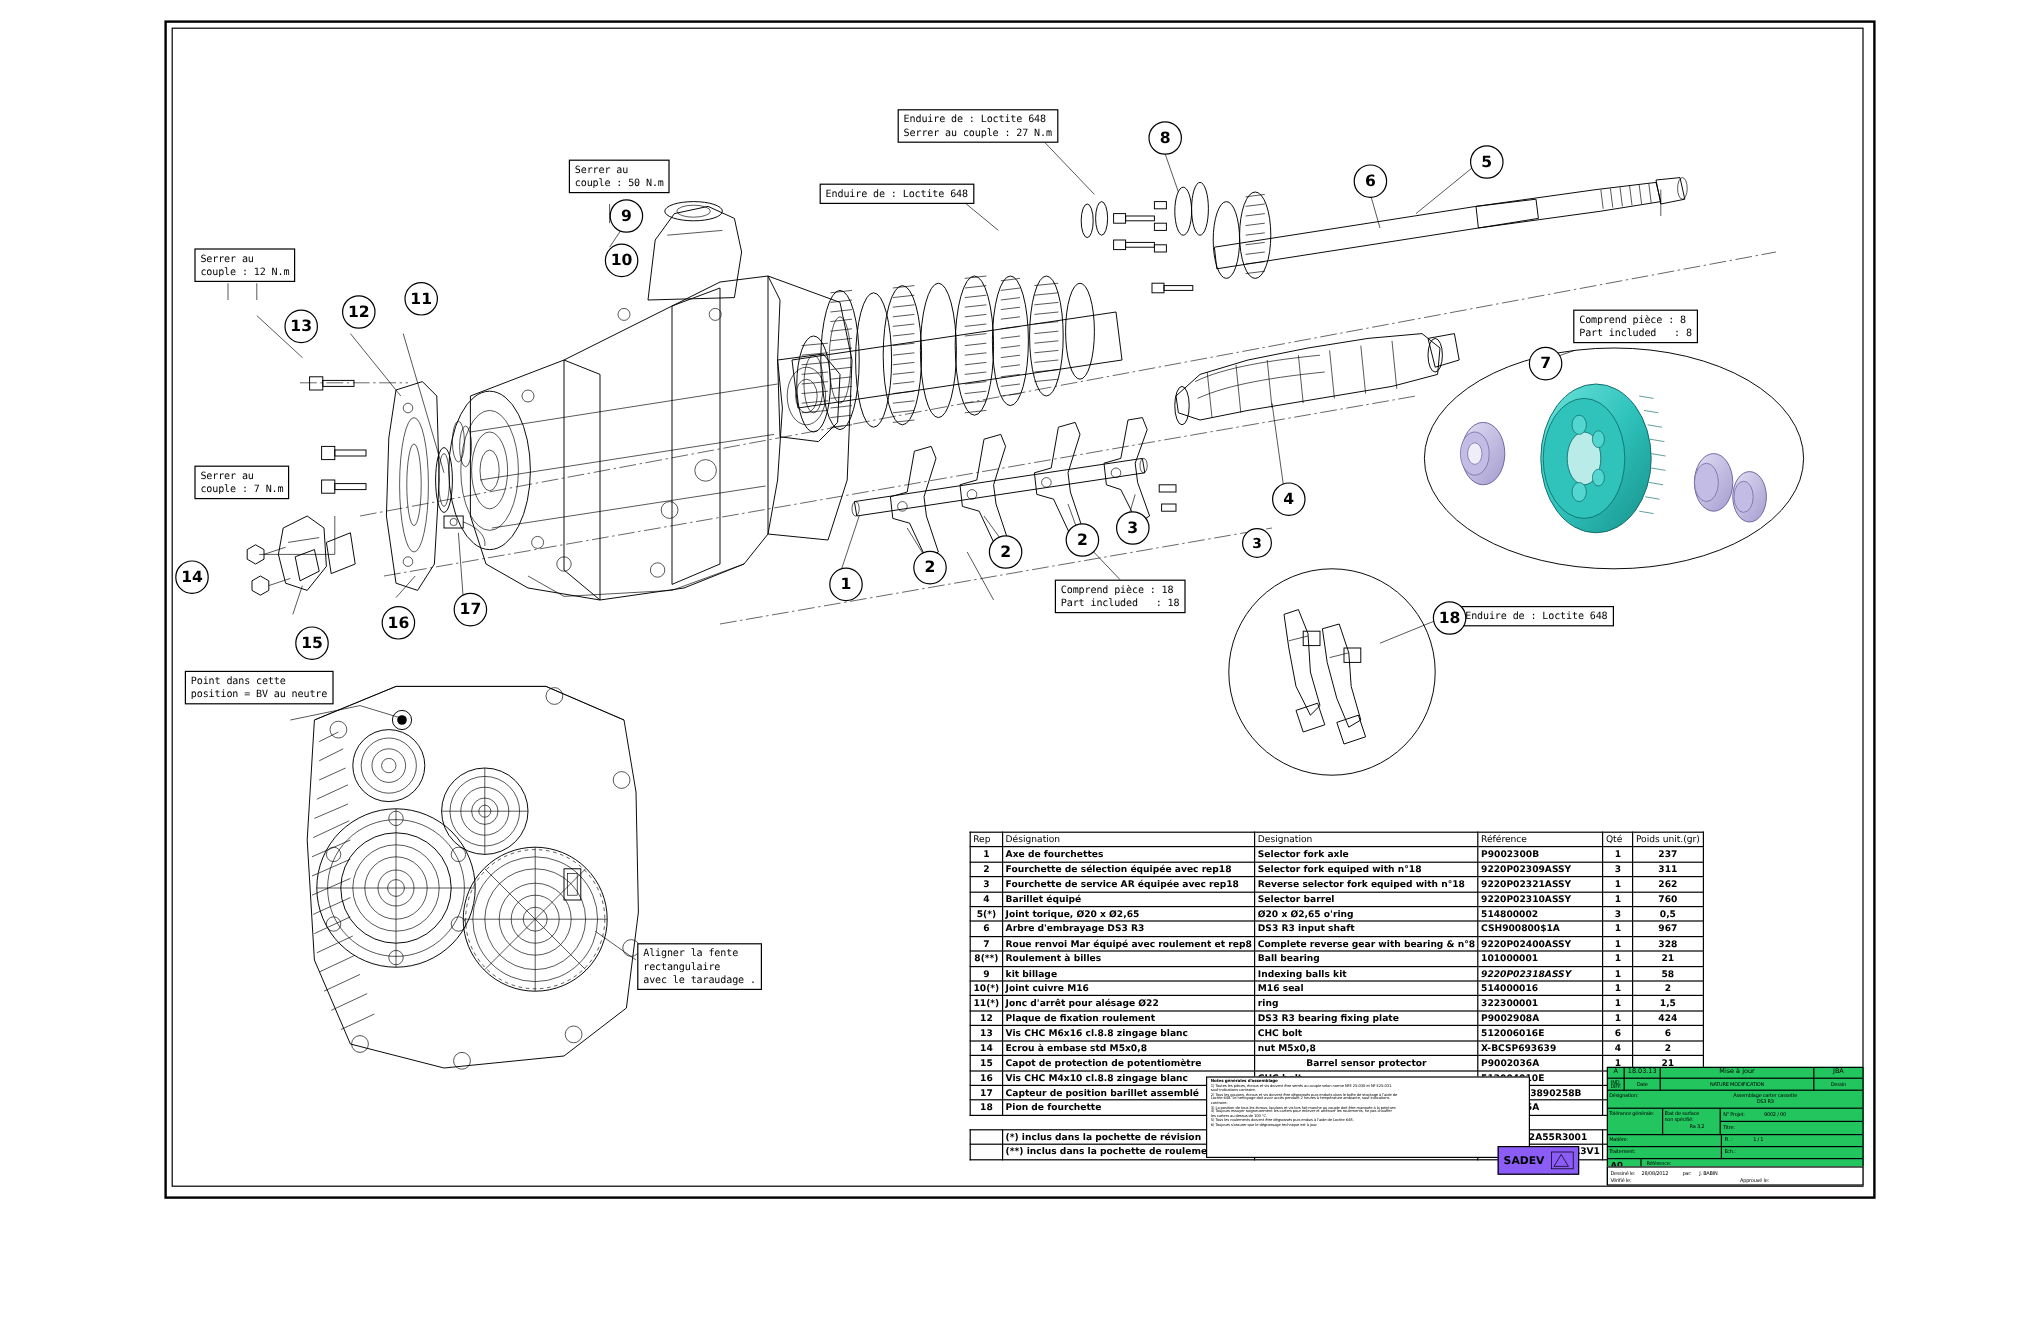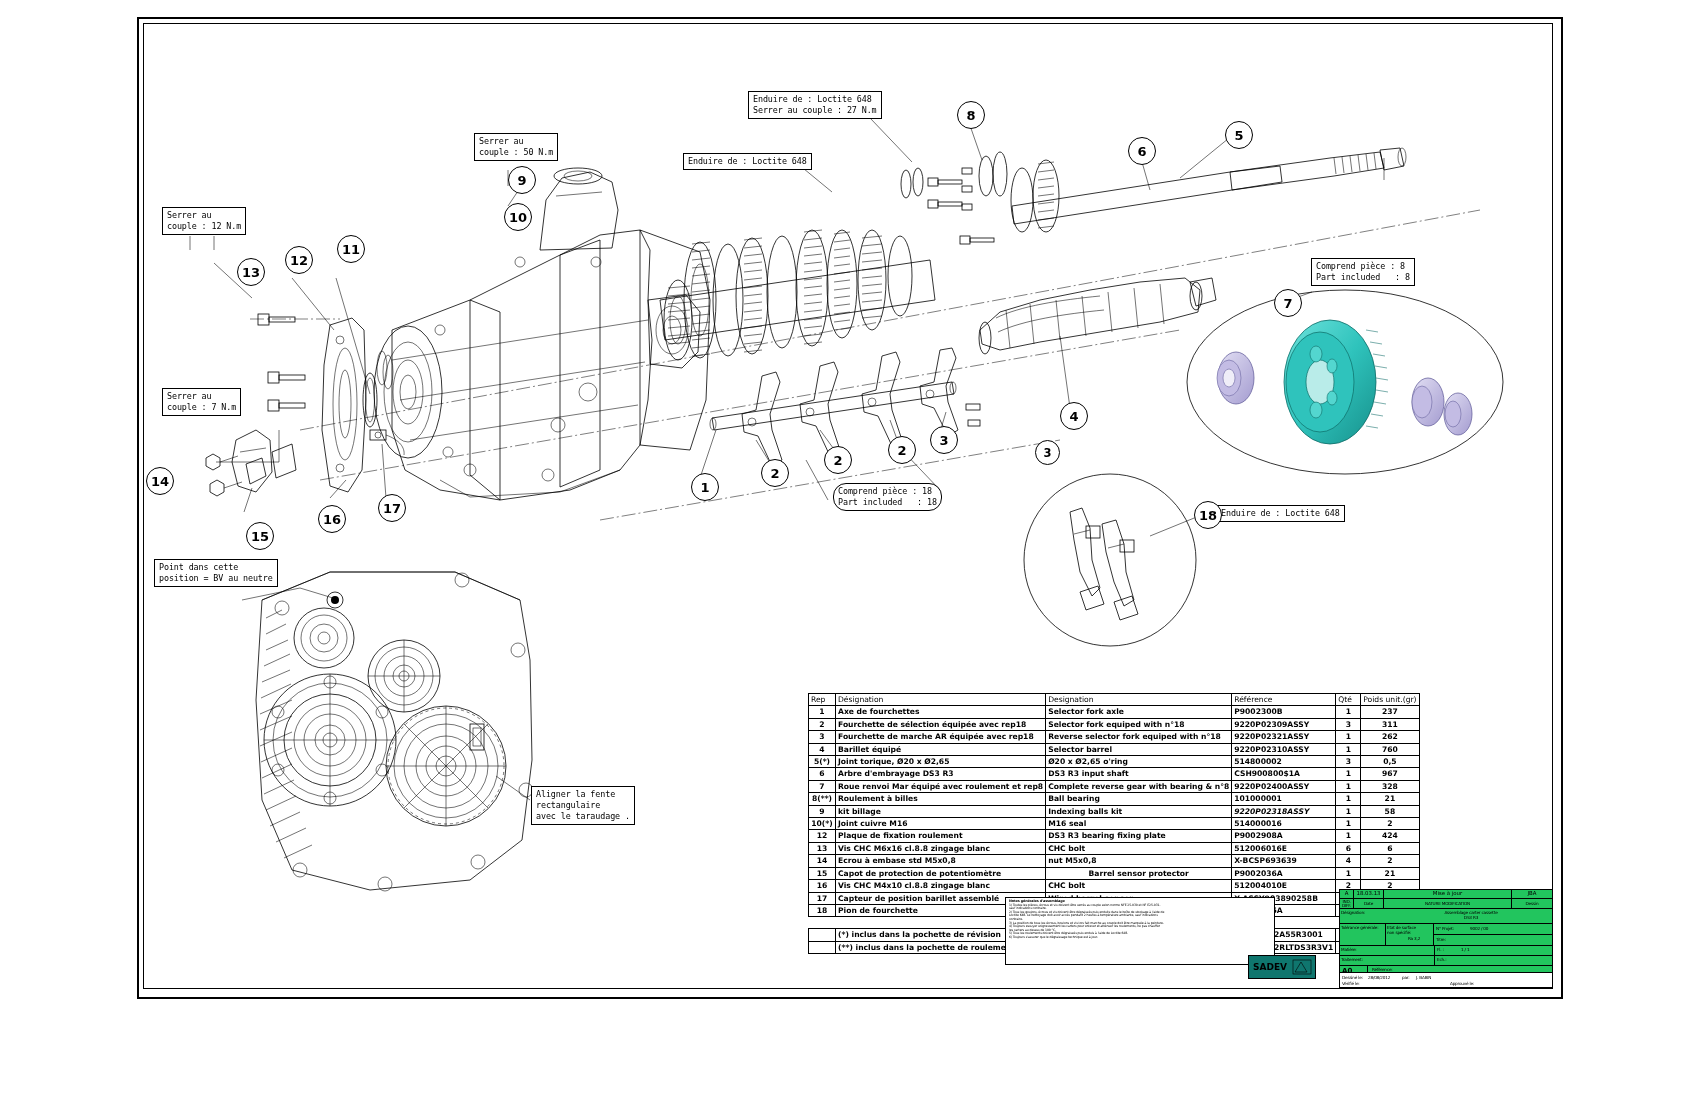--- a/index.html
+++ b/index.html
@@ -42,21 +42,21 @@
   .tiny2{font-size:5.4px;line-height:6.4px;}
   .ref-big{font-family:"DejaVu Sans",sans-serif;font-size:10px;font-weight:bold;letter-spacing:0.2px;}
 
   
   .notes{position:absolute;left:1005px;top:897px;width:262px;height:62px;
          border:0.8px solid #000;background:#fff;font-size:3.1px;line-height:3.6px;
          font-family:"DejaVu Sans",sans-serif;padding:2px 3px;z-index:30;letter-spacing:-0.1px;}
   .notes b{font-size:3.4px;}
 
   .logo{position:absolute;left:1248px;top:955px;width:66px;height:22px;border:0.8px solid #000;
-        background:#0f766e;z-index:31;}
+        background:#8b5cf6;z-index:31;}
 
   
   svg.dw{position:absolute;left:0;top:0;width:1700px;height:1120px;overflow:visible;}
   .st{fill:none;stroke:#000;stroke-width:0.8;}
   .st-t{fill:none;stroke:#000;stroke-width:0.55;}
   .st-c{fill:none;stroke:#000;stroke-width:0.5;stroke-dasharray:14 3 2 3;}
 </style>
 </head>
 <body>
 
@@ -476,21 +476,21 @@
   <div class="cbox" style="left:162px;top:207px;">Serrer au
 couple : 12 N.m</div>
   <div class="cbox" style="left:162px;top:388px;">Serrer au
 couple : 7 N.m</div>
   <div class="cbox" style="left:474px;top:133px;">Serrer au
 couple : 50 N.m</div>
   <div class="cbox" style="left:683px;top:153px;">Enduire de : Loctite 648</div>
   <div class="cbox" style="left:748px;top:91px;">Enduire de : Loctite 648
 Serrer au couple : 27 N.m</div>
   <div class="cbox" style="left:1216px;top:505px;">Enduire de : Loctite 648</div>
-  <div class="cbox" style="left:833px;top:483px;border-radius:13px;">Comprend pièce : 18
+  <div class="cbox" style="left:879px;top:483px;">Comprend pièce : 18
 Part included   : 18</div>
   <div class="cbox" style="left:1311px;top:258px;">Comprend pièce : 8
 Part included   : 8</div>
   <div class="cbox" style="left:154px;top:559px;">Point dans cette
 position = BV au neutre</div>
   <div class="cbox" style="left:531px;top:786px;">Aligner la fente
 rectangulaire
 avec le taraudage .</div>
 
   <div class="bal" style="left:691px;top:473px;">1</div>
@@ -538,21 +538,21 @@
         <tr>
           <td class="c-rep">2</td>
           <td class="c-des">Fourchette de sélection équipée avec rep18</td>
           <td class="c-eng">Selector fork equiped with n°18</td>
           <td class="c-ref">9220P02309ASSY</td>
           <td class="c-qte">3</td>
           <td class="c-poi">311</td>
         </tr>
         <tr>
           <td class="c-rep">3</td>
-          <td class="c-des">Fourchette de marche AR équipée avec rep18</td>
+          <td class="c-des">Fourchette de service AR équipée avec rep18</td>
           <td class="c-eng">Reverse selector fork equiped with n°18</td>
           <td class="c-ref">9220P02321ASSY</td>
           <td class="c-qte">1</td>
           <td class="c-poi">262</td>
         </tr>
         <tr>
           <td class="c-rep" style="border-bottom: 1.6px solid rgb(0, 0, 0);">4</td>
           <td class="c-des" style="border-bottom: 1.6px solid rgb(0, 0, 0);">Barillet équipé</td>
           <td class="c-eng" style="border-bottom: 1.6px solid rgb(0, 0, 0);">Selector barrel</td>
           <td class="c-ref" style="border-bottom: 1.6px solid rgb(0, 0, 0);">9220P02310ASSY</td>
@@ -599,20 +599,28 @@
           <td class="c-qte" style="border-bottom: 1.6px solid rgb(0, 0, 0);">1</td>
           <td class="c-poi" style="border-bottom: 1.6px solid rgb(0, 0, 0);">58</td>
         </tr>
         <tr>
           <td class="c-rep">10(*)</td>
           <td class="c-des">Joint cuivre M16</td>
           <td class="c-eng">M16 seal</td>
           <td class="c-ref">514000016</td>
           <td class="c-qte">1</td>
           <td class="c-poi">2</td>
+        </tr>
+        <tr>
+          <td class="c-rep" style="border-bottom: 1.6px solid rgb(0, 0, 0);">11(*)</td>
+          <td class="c-des" style="border-bottom: 1.6px solid rgb(0, 0, 0);">Jonc d'arrêt pour alésage Ø22</td>
+          <td class="c-eng" style="border-bottom: 1.6px solid rgb(0, 0, 0);">ring</td>
+          <td class="c-ref" style="border-bottom: 1.6px solid rgb(0, 0, 0);">322300001</td>
+          <td class="c-qte" style="border-bottom: 1.6px solid rgb(0, 0, 0);">1</td>
+          <td class="c-poi" style="border-bottom: 1.6px solid rgb(0, 0, 0);">1,5</td>
         </tr>
         <tr>
           <td class="c-rep" style="border-bottom: 1.6px solid rgb(0, 0, 0);">12</td>
           <td class="c-des" style="border-bottom: 1.6px solid rgb(0, 0, 0);">Plaque de fixation roulement</td>
           <td class="c-eng" style="border-bottom: 1.6px solid rgb(0, 0, 0);">DS3 R3 bearing fixing plate</td>
           <td class="c-ref" style="border-bottom: 1.6px solid rgb(0, 0, 0);">P9002908A</td>
           <td class="c-qte" style="border-bottom: 1.6px solid rgb(0, 0, 0);">1</td>
           <td class="c-poi" style="border-bottom: 1.6px solid rgb(0, 0, 0);">424</td>
         </tr>
         <tr>

